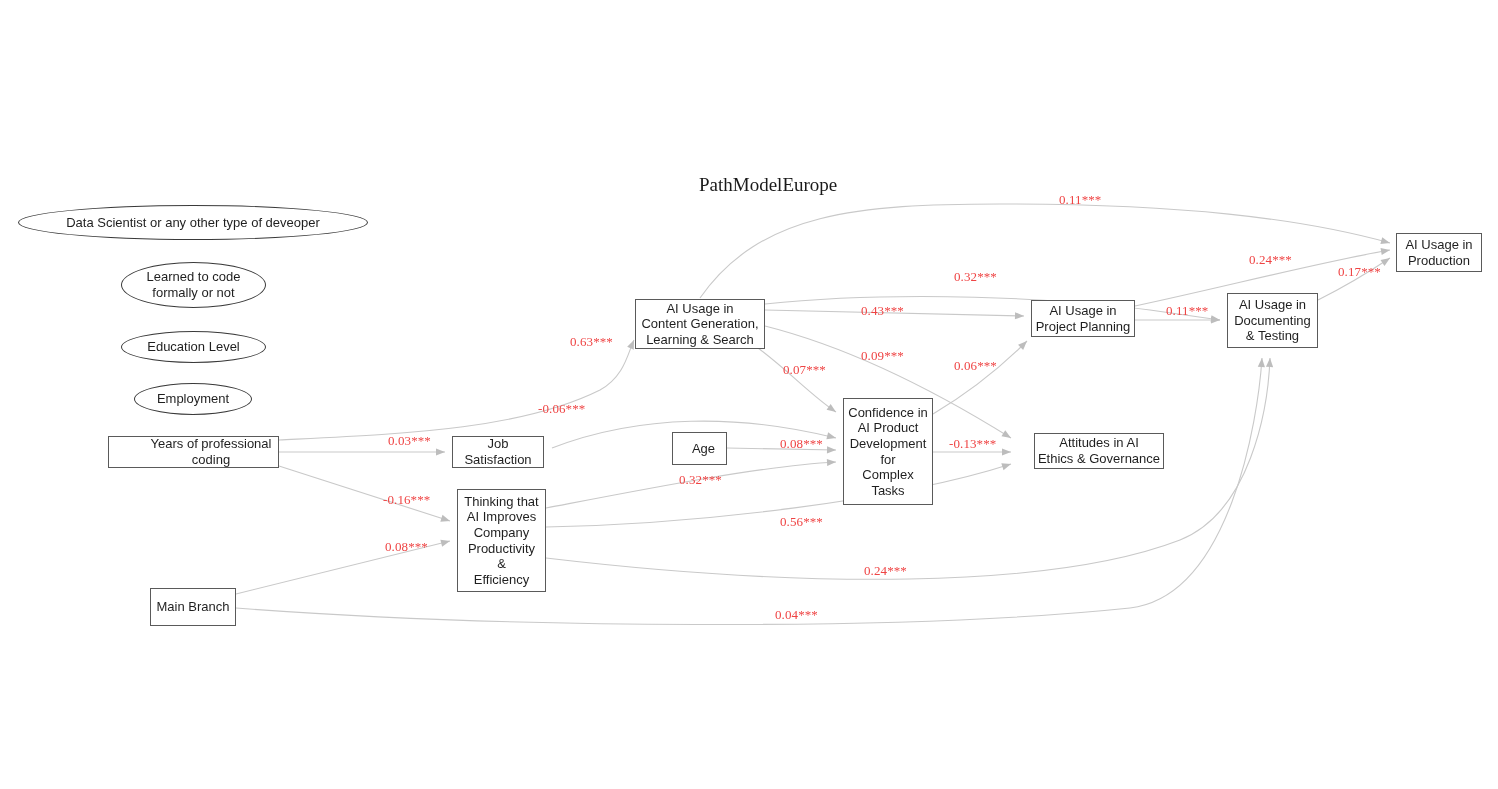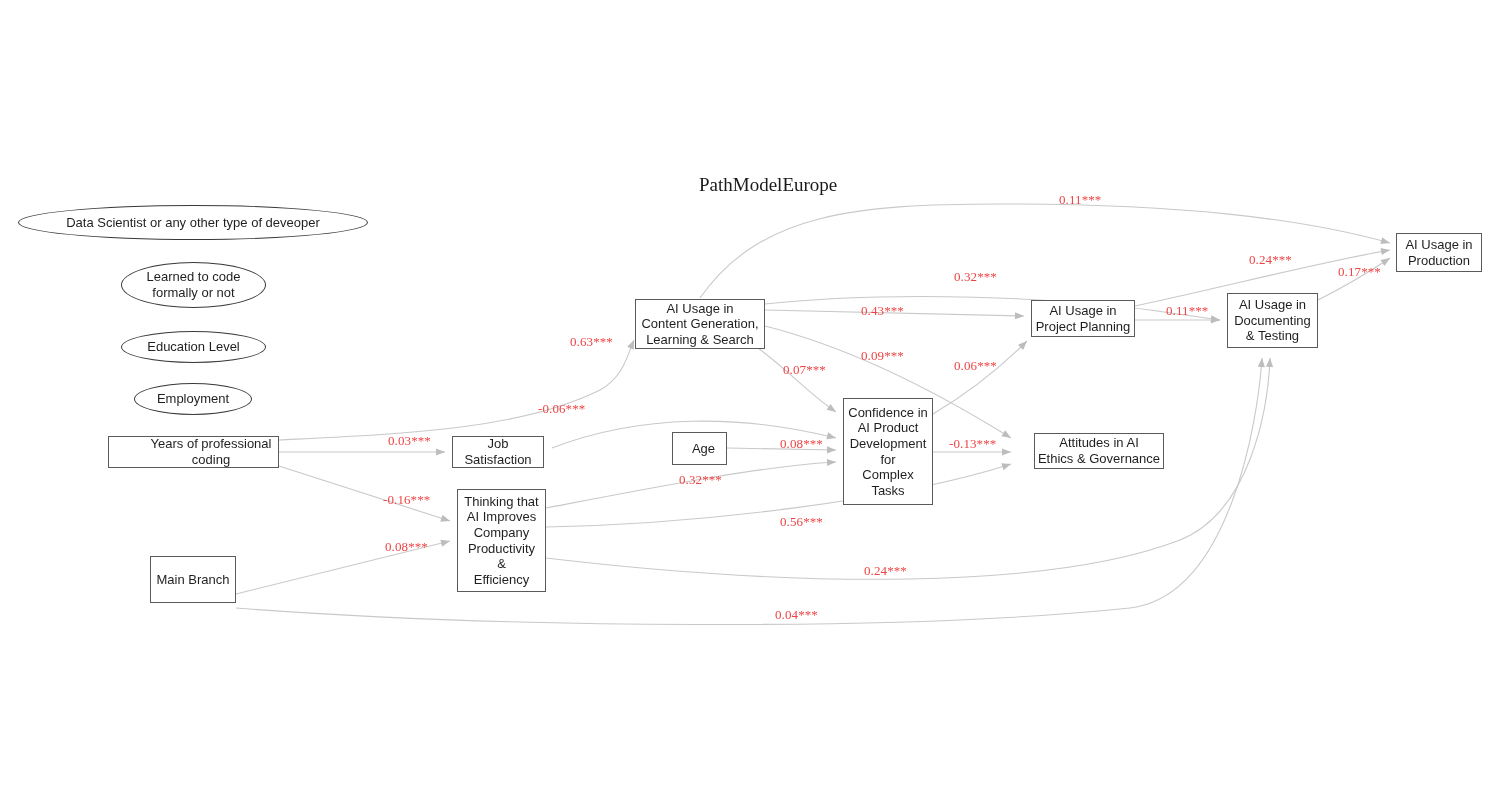--- a/index.html
+++ b/index.html
@@ -170,21 +170,21 @@
       </div>
       <div class="node ellipse" style="left: 121px; top: 331px; width: 145px; height: 32px;">
         <span style="white-space: pre-line;">Education Level</span>
       </div>
       <div class="node ellipse" style="left: 134px; top: 383px; width: 118px; height: 32px;">
         <span style="white-space: pre-line;">Employment</span>
       </div>
       <div class="node box" style="left: 108px; top: 436px; width: 171px; height: 32px;">
         <span style="white-space: pre-line; margin-left: 35px;">Years of professional coding</span>
       </div>
-      <div class="node box" style="left: 150px; top: 556px; width: 86px; height: 47px;">
+      <div class="node box" style="left: 150px; top: 588px; width: 86px; height: 38px;">
         <span style="white-space: pre-line;">Main Branch</span>
       </div>
       <div class="node box" style="left: 452px; top: 436px; width: 92px; height: 32px;">
         <span style="white-space: pre-line;">Job Satisfaction</span>
       </div>
       <div class="node box" style="left: 457px; top: 489px; width: 89px; height: 103px;">
         <span style="white-space: pre-line;">Thinking that
 AI Improves
 Company
 Productivity

